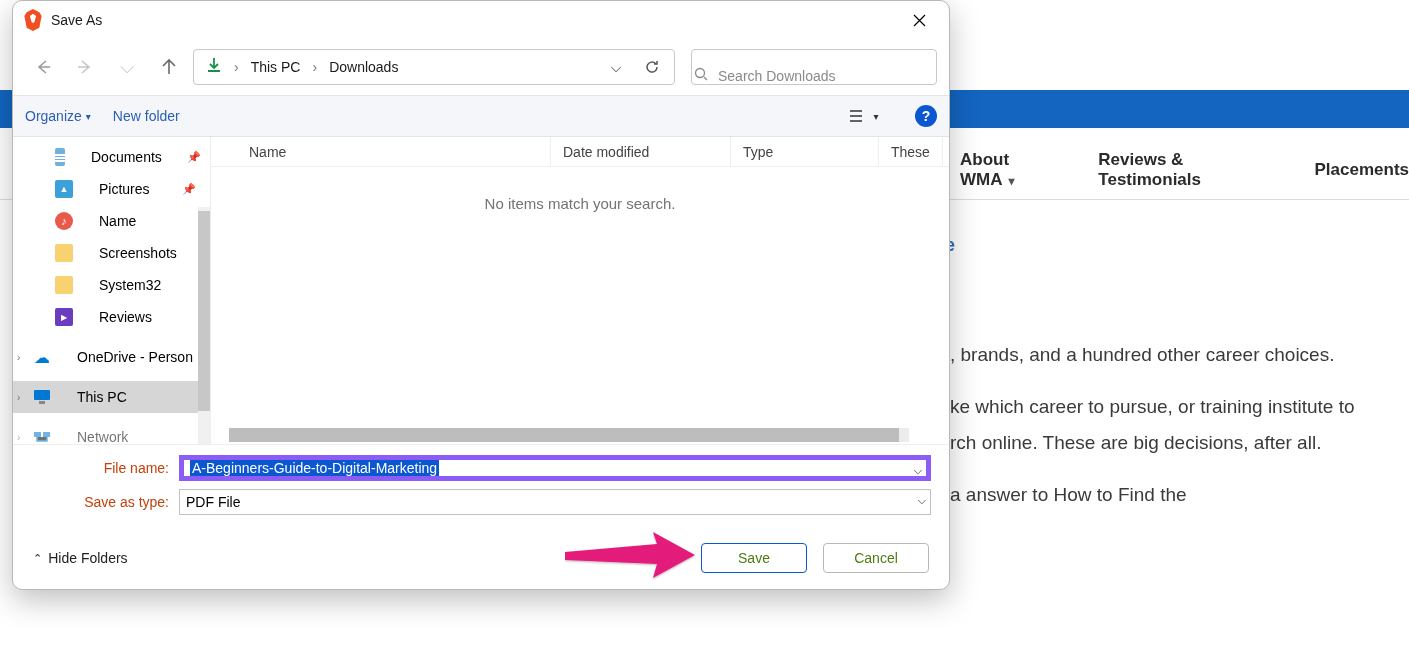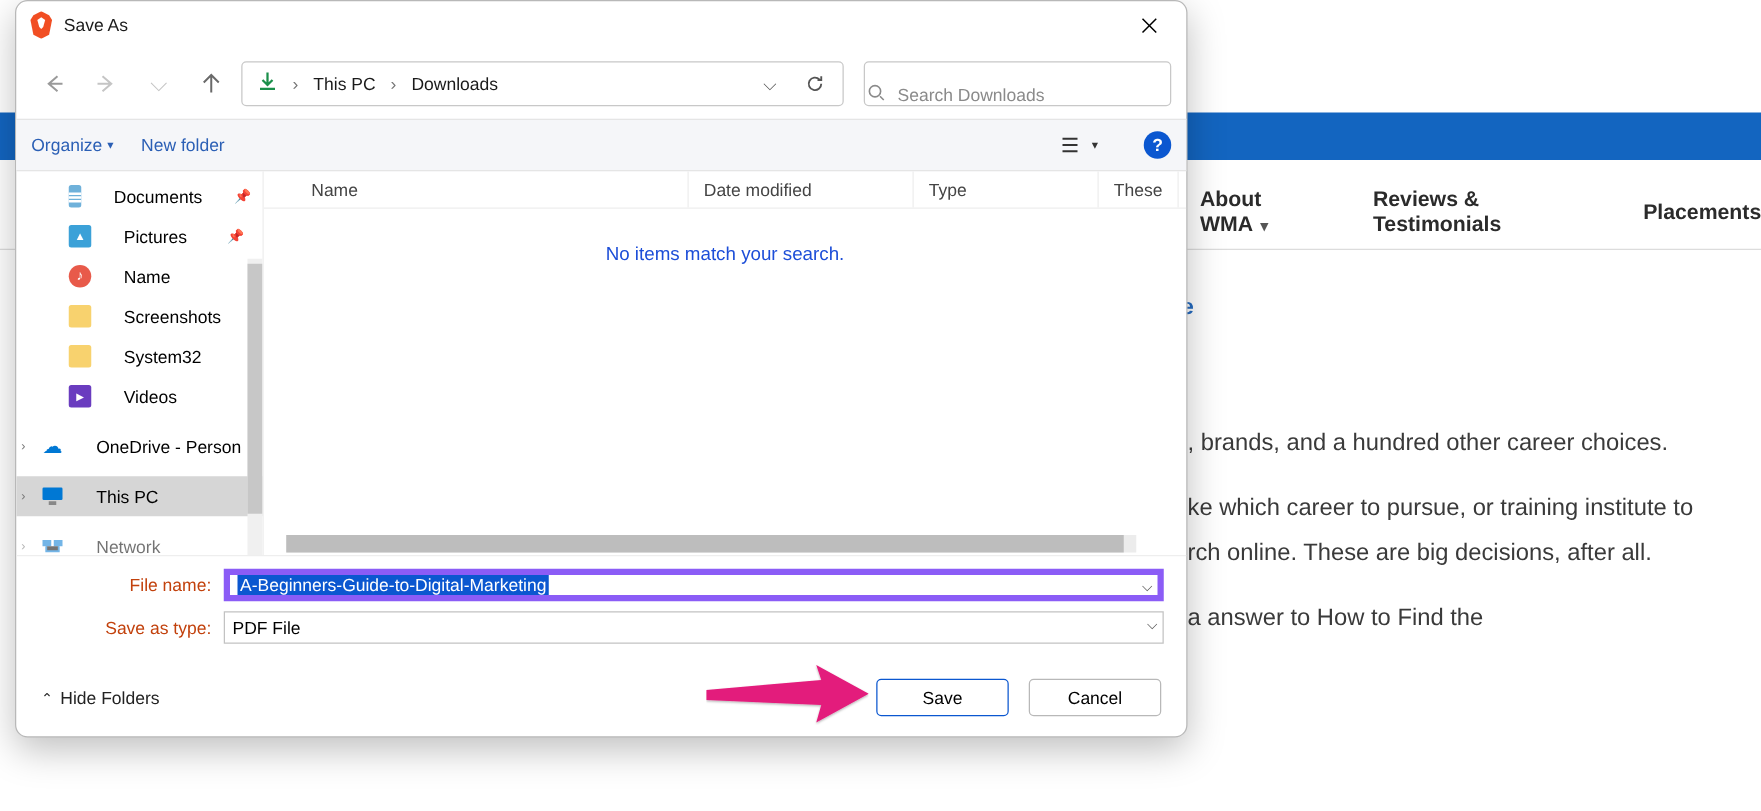--- a/index.html
+++ b/index.html
@@ -199,21 +199,21 @@
     padding-right:10px;
     border-bottom:1px solid #eee;
     color:#444;
   }
   .col{padding:0 12px;border-right:1px solid #eee;height:100%;display:flex;align-items:center;}
   .col.name{flex:0 0 340px;padding-left:38px;}
   .col.date{flex:0 0 180px;}
   .col.type{flex:0 0 148px;}
   .col.size{flex:1;}
   .empty-msg{
-    text-align:center; color:#1d4ed8;
+    text-align:center; color:#737373;
     padding-top:28px;
     font-size:15px;
   }
   .h-scroll{position:absolute;left:18px;right:40px;bottom:2px;height:14px;background:#ececec;}
   .h-thumb{position:absolute;left:18px;bottom:2px;height:14px;width:670px;background:#bdbdbd;}
   .fields{
     padding:10px 18px 4px 18px;
     border-top:1px solid #eee;
   }
   .frow{display:flex;align-items:center;margin-bottom:8px;}
@@ -227,21 +227,21 @@
   .footer{
     height:62px;
     display:flex;
     align-items:center;
     padding:0 20px;
     gap:16px;
   }
   .hide-toggle{display:flex;align-items:center;gap:6px;color:#222;cursor:pointer;}
   .footer-spacer{flex:1;}
   .btn{
-    width:106px;height:30px;border:1px solid #b8b8b8;border-radius:4px;background:#fff;display:flex;align-items:center;justify-content:center;cursor:pointer;color:#000000;
+    width:106px;height:30px;border:1px solid #b8b8b8;border-radius:4px;background:#fff;display:flex;align-items:center;justify-content:center;cursor:pointer;color:#4d7c0f;
   }
   .btn.primary{border:1px solid #0b57d0;}
   .arrow-annot{
     position:absolute;
     top:530px;
     left:565px;
     width:130px;
     height:50px;
     pointer-events:none;
   }
@@ -358,21 +358,21 @@
       <div class="tree-item">
           <span class="ico folder"></span>
           <span>Screenshots</span>
         </div>
       <div class="tree-item">
           <span class="ico folder"></span>
           <span>System32</span>
         </div>
       <div class="tree-item">
           <span class="ico video"></span>
-          <span>Videos</span>
+          <span>Reviews</span>
         </div>
       <div style="height:8px"></div>
       <div class="tree-item top" style="position:relative">
           <span class="chevL">›</span>
           <span class="ico cloud">☁</span>
           <span>OneDrive - Person</span>
         </div>
       <div style="height:8px"></div>
       <div class="tree-item top active" style="position:relative">
           <span class="chevL">›</span>

